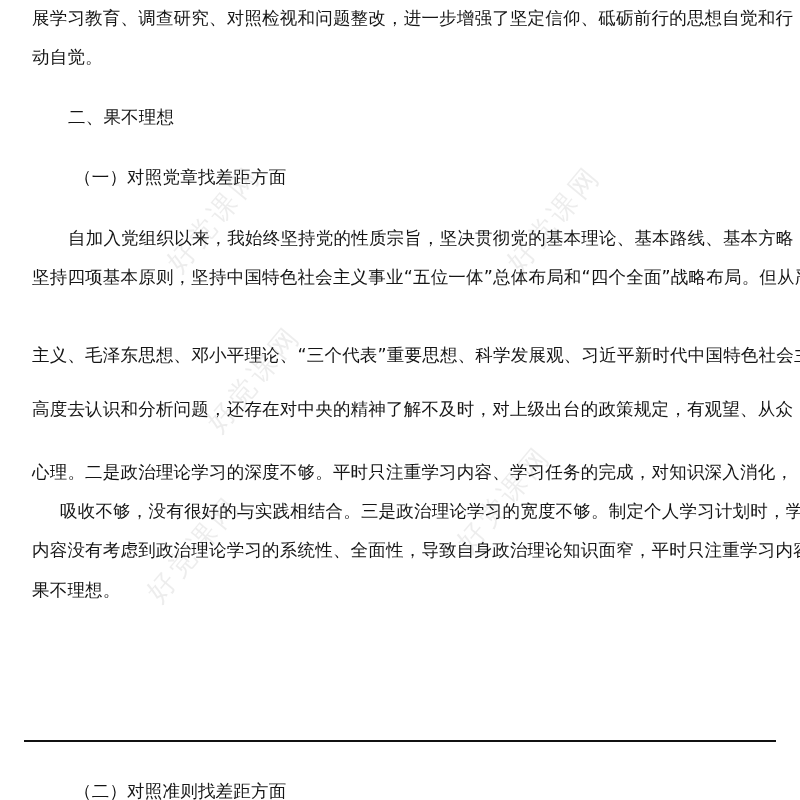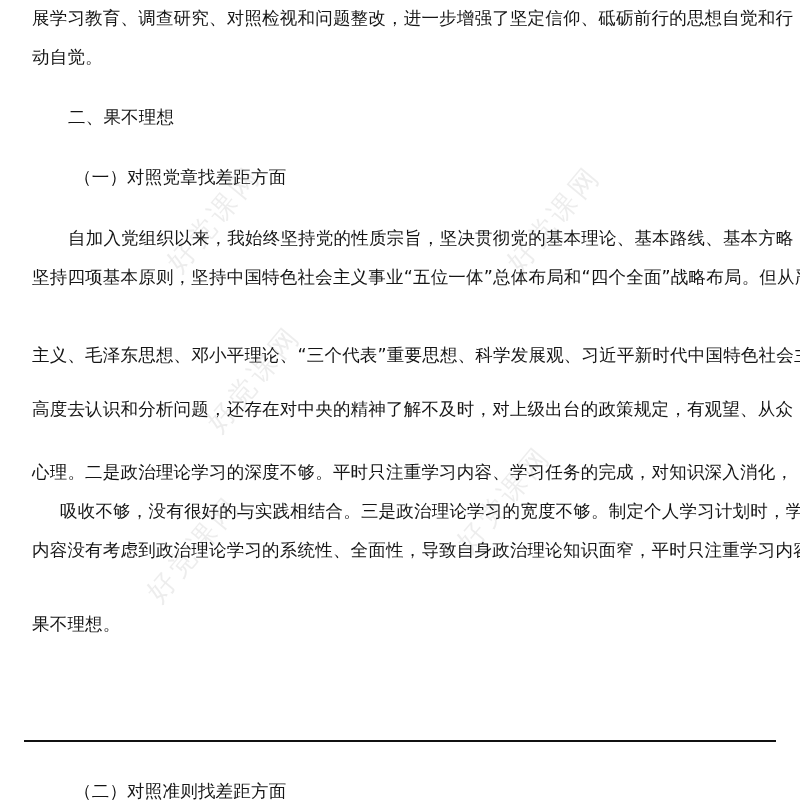--- a/index.html
+++ b/index.html
@@ -74,19 +74,19 @@
 
   <div class="line subheading" style="top:166px;">（一）对照党章找差距方面</div>
 
   <div class="line justify indent" style="top:227px;">自加入党组织以来，我始终坚持党的性质宗旨，坚决贯彻党的基本理论、基本路线、基本方略，</div>
   <div class="line justify" style="top:266px;">坚持四项基本原则，坚持中国特色社会主义事业“五位一体”总体布局和“四个全面”战略布局。但从严</div>
   <div class="line justify" style="top:344px;">主义、毛泽东思想、邓小平理论、“三个代表”重要思想、科学发展观、习近平新时代中国特色社会主</div>
   <div class="line justify" style="top:398px;">高度去认识和分析问题，还存在对中央的精神了解不及时，对上级出台的政策规定，有观望、从众</div>
   <div class="line justify" style="top:461px;">心理。二是政治理论学习的深度不够。平时只注重学习内容、学习任务的完成，对知识深入消化，</div>
   <div class="line justify" style="top:500px;margin-left:28px;">吸收不够，没有很好的与实践相结合。三是政治理论学习的宽度不够。制定个人学习计划时，学习</div>
   <div class="line justify" style="top:539px;">内容没有考虑到政治理论学习的系统性、全面性，导致自身政治理论知识面窄，平时只注重学习内容</div>
-  <div class="line" style="top:613px;">果不理想。</div>
+  <div class="line" style="top:579px;">果不理想。</div>
 
   <div class="rule"></div>
 
   <div class="line subheading" style="top:780px;">（二）对照准则找差距方面</div>
 
 </div>
 
 </body></html>

